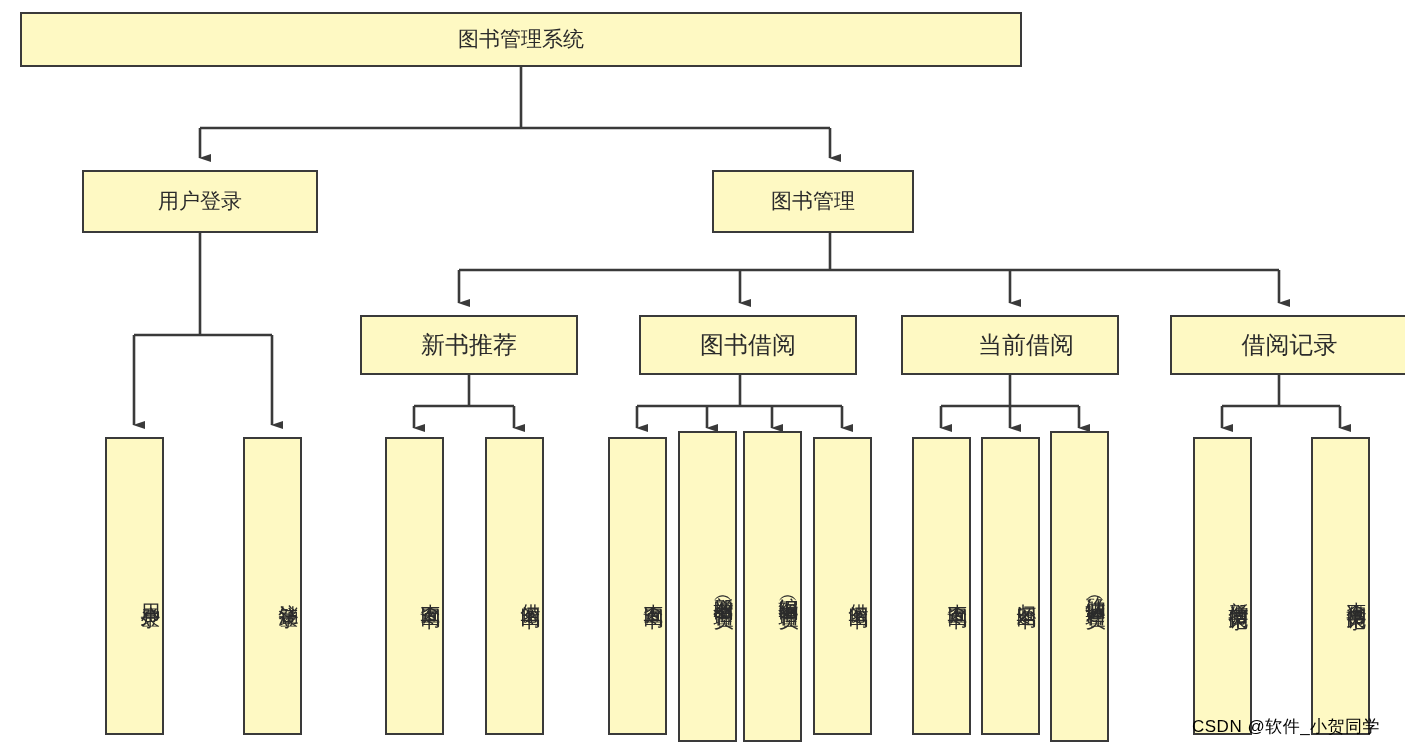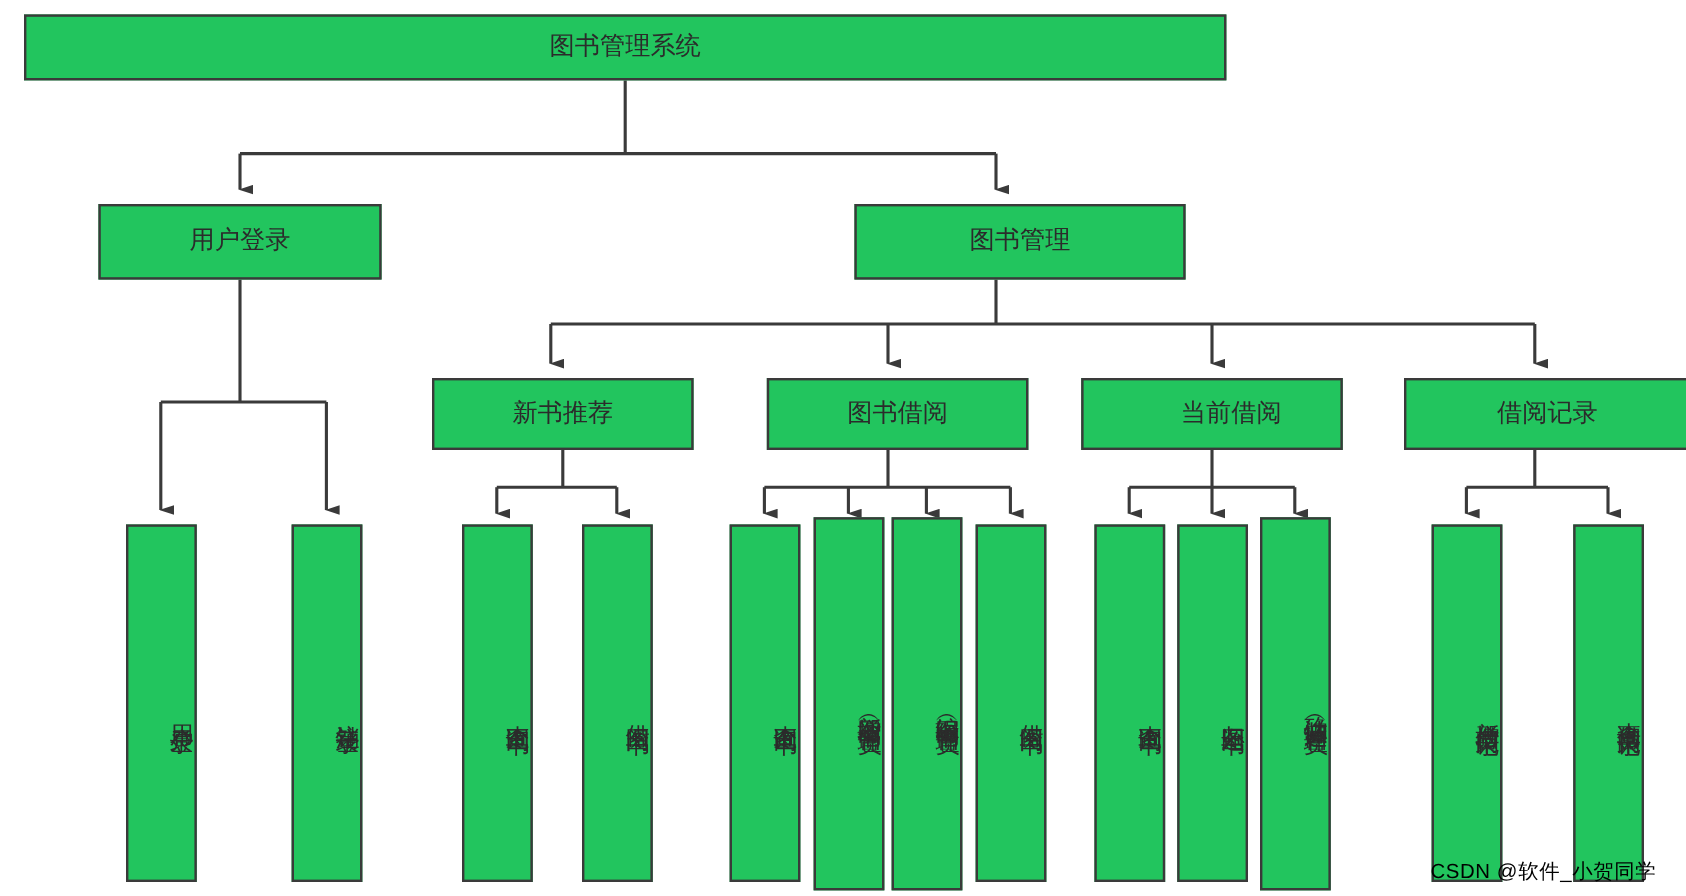--- a/index.html
+++ b/index.html
@@ -21,36 +21,36 @@
     position: absolute;
     left: 0;
     top: 0;
     width: 1405px;
     height: 747px;
   }
   .node {
     position: absolute;
     box-sizing: border-box;
     border: 2px solid #3a3a3a;
-    background: #22c55e;
+    background: #fef9c3;
     color: #2b2b2b;
     display: flex;
     align-items: center;
     justify-content: center;
     text-align: center;
     line-height: 1.15;
   }
   .node.h {
     font-size: 21px;
   }
   .node.lvl1 {
     font-size: 21px;
   }
   .node.lvl2 {
-    font-size: 21px;
+    font-size: 24px;
     justify-content: center;
   }
   .node.leaf {
     font-size: 20px;
     writing-mode: vertical-rl;
     text-orientation: upright;
     align-items: flex-start;
     justify-content: center;
     padding-top: 12px;
     letter-spacing: 2px;
@@ -121,21 +121,21 @@
     </g>
   </svg>
 
   <div class="node h" style="left:20px; top:12px; width:1002px; height:55px;">
     <span>图书管理系统</span>
   </div>
 
   <div class="node lvl1" style="left:82px; top:170px; width:236px; height:63px;">
     <span>用户登录</span>
   </div>
-  <div class="node lvl1" style="left:712px; top:170px; width:276px; height:63px;">
+  <div class="node lvl1" style="left:712px; top:170px; width:202px; height:63px;">
     <span>图书管理</span>
   </div>
 
   <div class="node lvl2" style="left:360px; top:315px; width:218px; height:60px;">
     <span>新书推荐</span>
   </div>
   <div class="node lvl2" style="left:639px; top:315px; width:218px; height:60px;">
     <span>图书借阅</span>
   </div>
   <div class="node lvl2" style="left:901px; top:315px; width:218px; height:60px;padding-left:32px;">

